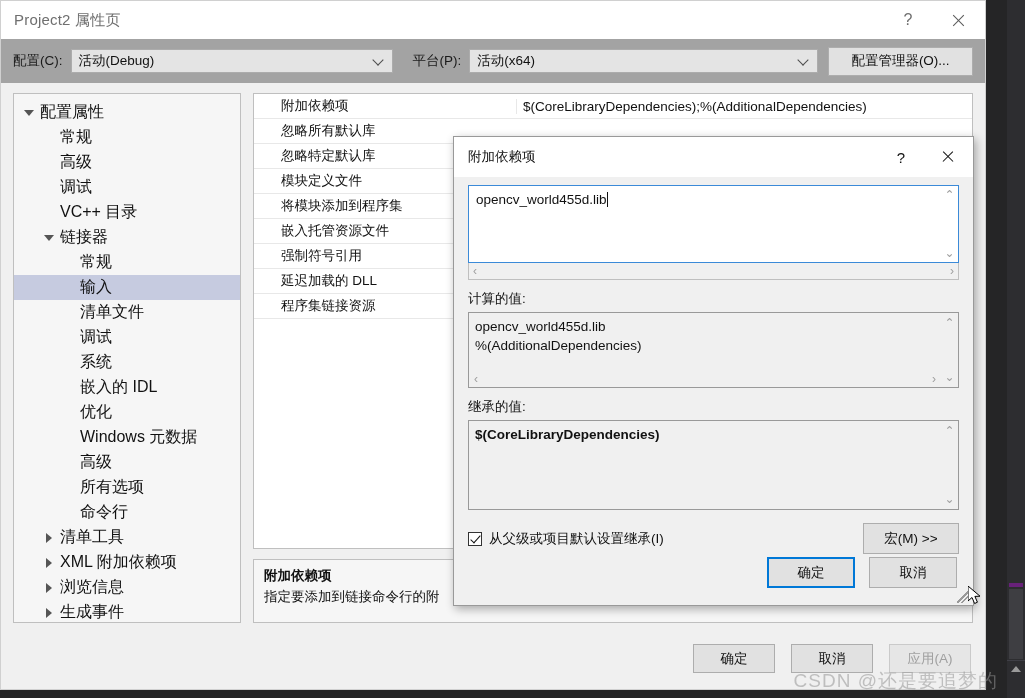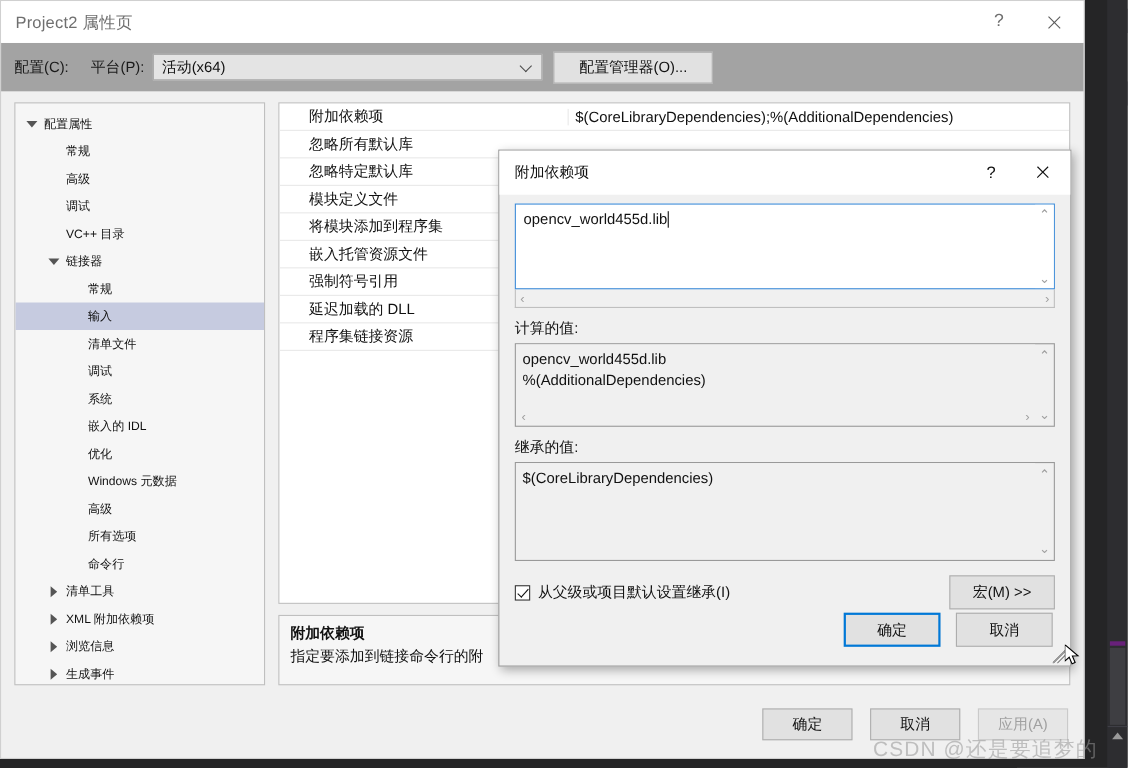--- a/index.html
+++ b/index.html
@@ -95,21 +95,21 @@
   .pp-body {
     position: absolute; left: 12px; top: 92px; right: 12px; bottom: 66px;
     display: flex; gap: 12px;
   }
   .tree-pane {
     width: 228px; background: #f6f6f6; border: 1px solid #bfbfbf;
     padding: 6px 0 0 0; overflow: hidden;
   }
   .tree-item {
     height: 25px; display: flex; align-items: center;
-    font-size: 11px; color: #111; white-space: nowrap;
+    font-size: 16px; color: #111; white-space: nowrap;
   }
   .tree-item.selected { background: #c6cbe0; }
   .tree-item .arrow {
     width: 14px; flex: 0 0 14px; display: flex; align-items: center; justify-content: center;
     color: #333; font-size: 9px;
   }
   .tri-hollow {
     width: 0; height: 0;
     border-top: 5px solid transparent; border-bottom: 5px solid transparent;
     border-left: 6px solid #555;
@@ -203,21 +203,21 @@
   .ro-label { font-size: 13.5px; color: #111; margin: 10px 0 4px 0; }
   .ro-box {
     background: #f0f0f0; border: 1px solid #999; position: relative; overflow: hidden;
   }
   .ro-box.computed { height: 76px; }
   .ro-box.inherited { height: 90px; }
   .ro-inner {
     background: #f0f0f0; position: absolute; left: 0; right: 17px; top: 0; bottom: 17px;
     padding: 4px 6px; font-size: 13.5px; color: #111; line-height: 19px; white-space: pre-line;
   }
-  .ro-box.inherited .ro-inner { bottom: 16px; }
+  .ro-box.inherited .ro-inner { bottom: 16px; font-weight: bold; }
   .ro-vsb {
     position: absolute; right: 0; top: 0; bottom: 0; width: 17px;
     display: flex; flex-direction: column; justify-content: space-between; align-items: center;
     padding: 4px 0;
   }
   .ro-hsb {
     position: absolute; left: 0; right: 17px; bottom: 0; height: 17px;
     display: flex; align-items: center; justify-content: space-between; padding: 0 5px;
   }
 
@@ -306,20 +306,24 @@
         <span>?</span>
       </div>
       <div class="cap-btn close">
         <span class="cap-x"></span>
       </div>
     </div>
   </div>
 
   <div class="config-row">
     <div class="field-label">配置(C):</div>
+    <div class="combo config">
+      <span>活动(Debug)</span>
+      <span class="chev"></span>
+    </div>
     <div class="field-label" style="margin-left:12px;">平台(P):</div>
     <div class="combo platform">
       <span>活动(x64)</span>
       <span class="chev"></span>
     </div>
     <div class="btn cfgmgr" style="margin-left:2px;">配置管理器(O)...</div>
   </div>
 
   <div class="pp-body">
 

